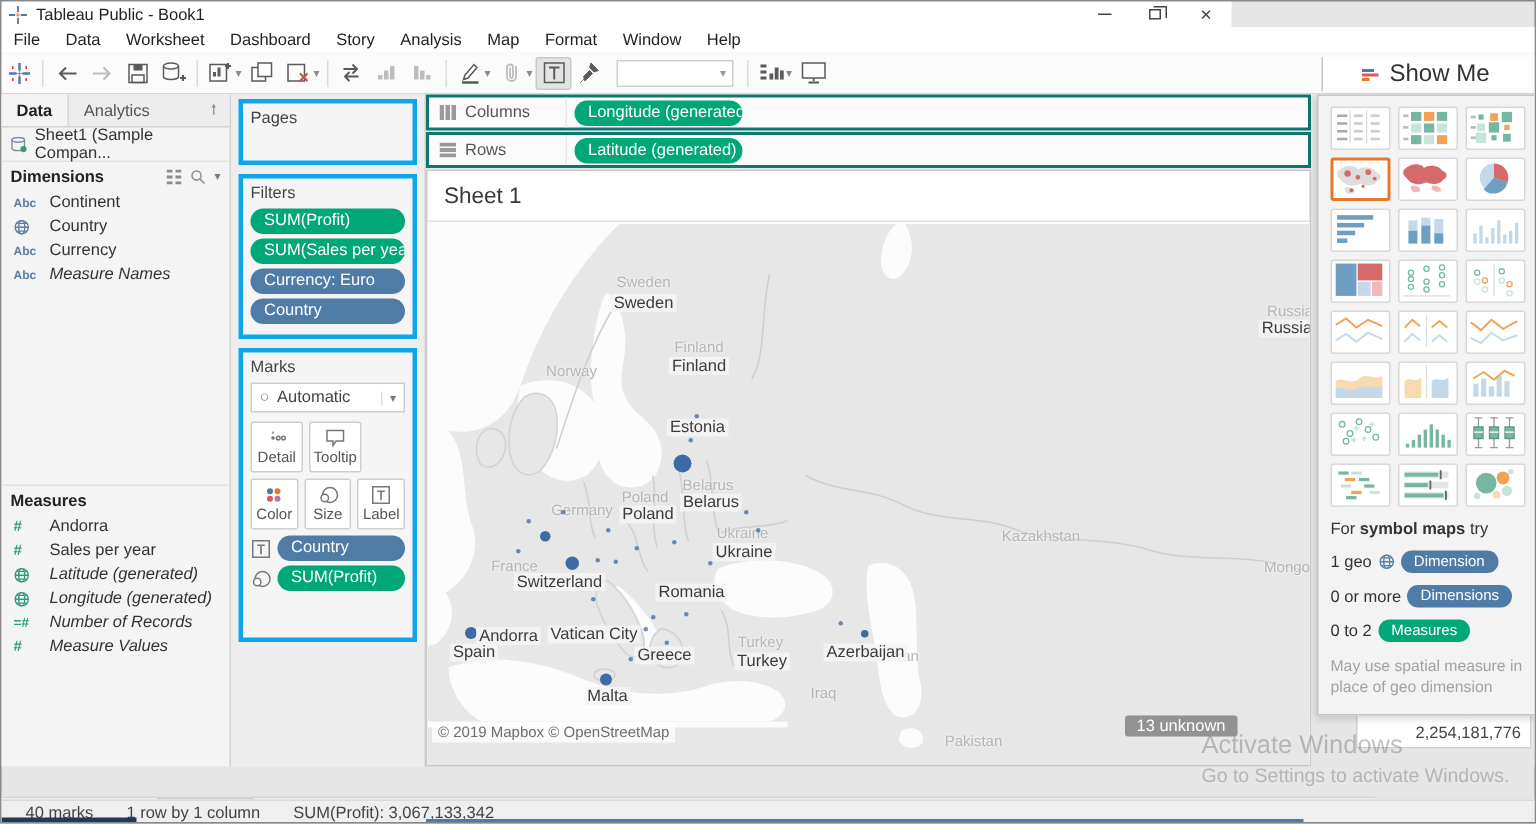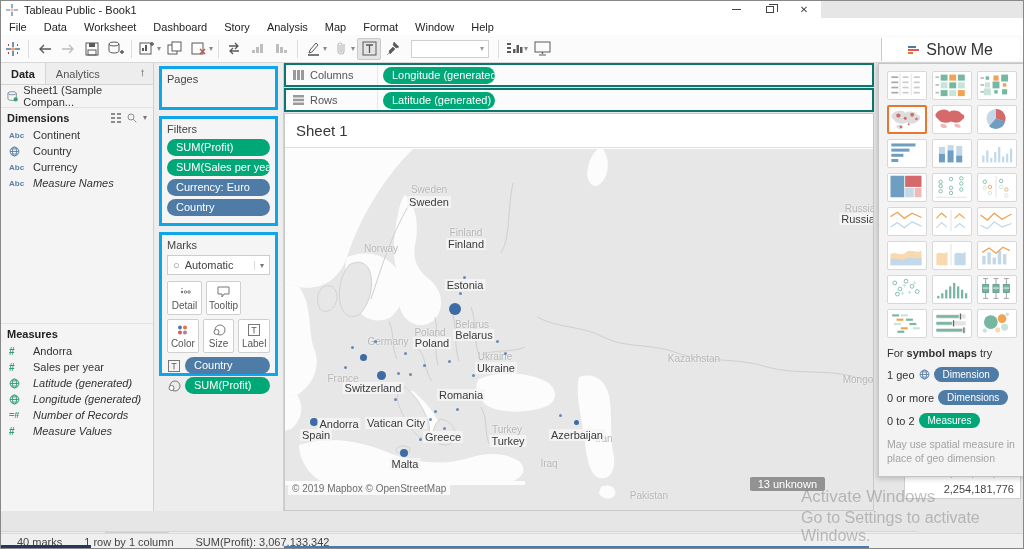--- a/index.html
+++ b/index.html
@@ -99,21 +99,21 @@
   .newsheet-btns { display:flex; align-items:center; gap:6px; padding-left:8px; }
   .tab-right { margin-left:auto; display:flex; align-items:center; gap:8px; padding-right:10px; color:#9A9A9A; }
   
   .statusbar { position:absolute; left:0; top:532px; width:1024px; height:17px; background:#EFEFEF; border-top:1px solid #DADADA; display:flex; align-items:center; color:#444; }
   .statusbar span { margin-right:22px; }
   .statusbar span:first-child { margin-left:16px; }
   .bstrip { position:absolute; bottom:0; height:3px; z-index:9; }
   
   .watermark { position:absolute; z-index:8; pointer-events:none; }
   .wm1 { left:800px; top:486px; font-size:17px; color:rgba(120,120,120,0.45); }
-  .wm2 { left:800px; top:508px; font-size:16px; color:rgba(140,140,140,0.55); }
+  .wm2 { left:800px; top:508px; font-size:13px; color:rgba(140,140,140,0.55); }
   svg { display:block; }
 </style>
 </head>
 <body>
 
 <div class="app">
 
   <div class="titlebar">
     <span>
       <svg width="12" height="12" viewBox="0 0 12 12">
@@ -391,21 +391,21 @@
       </div>
       <div class="card" style="height:110px;">
         <div class="card-title">Filters</div>
         <div id="filter-pills">
             <div class="pill " style="background: rgb(0, 168, 120);">SUM(Profit)</div>
             <div class="pill " style="background: rgb(0, 168, 120);">SUM(Sales per year)</div>
             <div class="pill " style="background: rgb(78, 124, 166);">Currency: Euro</div>
             <div class="pill " style="background: rgb(78, 124, 166);">Country</div>
           </div>
       </div>
-      <div class="card" style="height:144px;">
+      <div class="card" style="height:196px;">
         <div class="card-title">Marks</div>
         <div class="marks-type">
           <span style="color:#888;">○</span>
           <span>Automatic</span>
           <span class="mt-caret">▾</span>
         </div>
         <div class="marks-grid" id="marks-btns-2">
             <div class="marks-btn">
               <span>
                 <svg width="12" height="12" viewBox="0 0 12 12">

